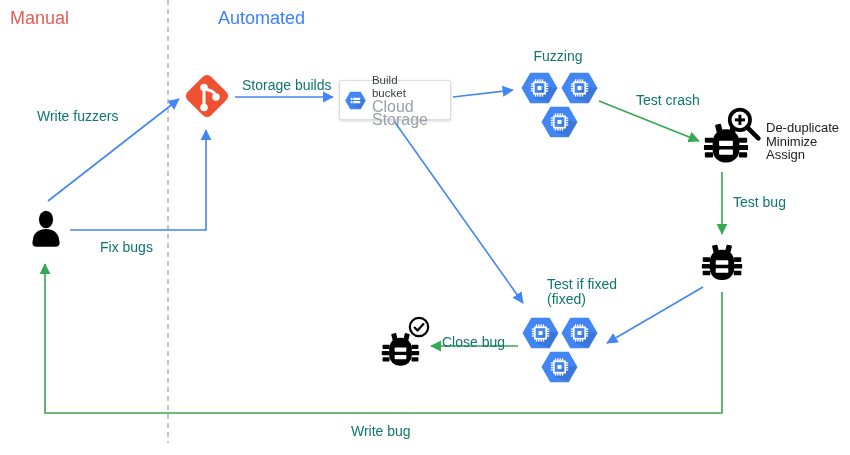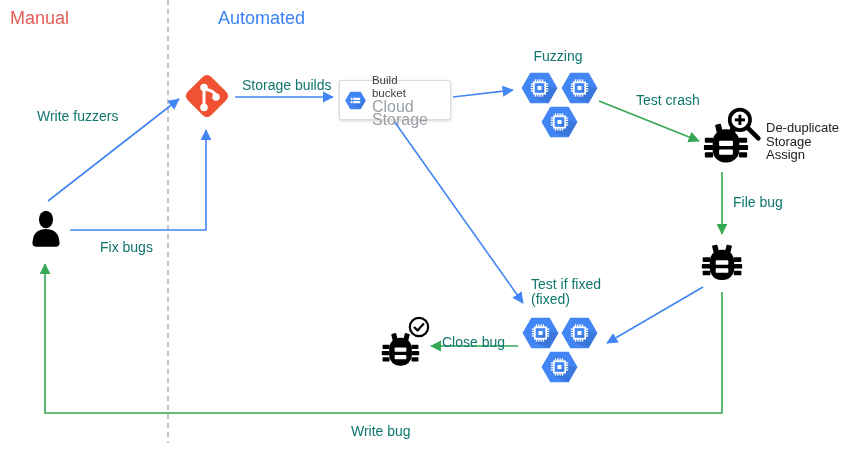--- a/index.html
+++ b/index.html
@@ -18,21 +18,21 @@
     position:absolute;left:339px;top:80px;width:112px;height:40px;
     background:#fff;border:1px solid #dadce0;border-radius:2px;
     box-shadow:0 1px 3px rgba(0,0,0,.18);
     display:flex;align-items:center;gap:6px;padding:0 22px 0 5px;box-sizing:border-box;
   }
   #build-bucket-card .bb-text{display:flex;flex-direction:column;line-height:13px;}
   #build-bucket-card .bb-title{font-size:11.5px;color:#3c4043;font-weight:500;}
   #build-bucket-card .bb-sub{font-size:16px;color:#9aa0a6;}
   .hex{position:absolute;width:37px;height:32px;}
   .triage-text{position:absolute;left:766px;top:121px;font-size:13px;line-height:13.5px;color:#202124;}
-  .twoline{line-height:15px;}
+  .twoline{line-height:15px;margin-left:16px;}
 </style>
 </head>
 <body>
 
 <div id="canvas">
 
   <svg width="0" height="0" style="position:absolute" aria-hidden="true">
     <defs>
       <symbol id="sym-gce-hex" viewBox="0 0 110 96">
         <polygon points="27.5,2 82.5,2 109,48 82.5,94 27.5,94 1,48" fill="#4285f4"></polygon>
@@ -177,25 +177,25 @@
   <div class="abs" style="left:700px;top:104px;width:64px;height:66px">
     <svg class="abs" style="left:3px;top:16px" width="46" height="50">
         <use href="#sym-bug"></use>
       </svg>
     <svg class="abs" style="left:26px;top:2px" width="37" height="37">
         <use href="#sym-magnifier"></use>
       </svg>
   </div>
   <div class="triage-text">
     <div>De-duplicate</div>
-    <div>Storage</div>
+    <div>Minimize</div>
     <div>Assign</div>
   </div>
 
-  <div class="lbl" style="left:733px;top:195px">File bug</div>
+  <div class="lbl" style="left:733px;top:195px">Test bug</div>
   <svg class="abs" style="left:701px;top:240px" width="42" height="48">
       <use href="#sym-bug"></use>
     </svg>
 
   <div class="lbl twoline" style="left:531px;top:277px">
     <div>Test if fixed</div>
     <div>(fixed)</div>
   </div>
   <svg class="hex" style="left:522px;top:317px">
       <use href="#sym-gce-hex"></use>

